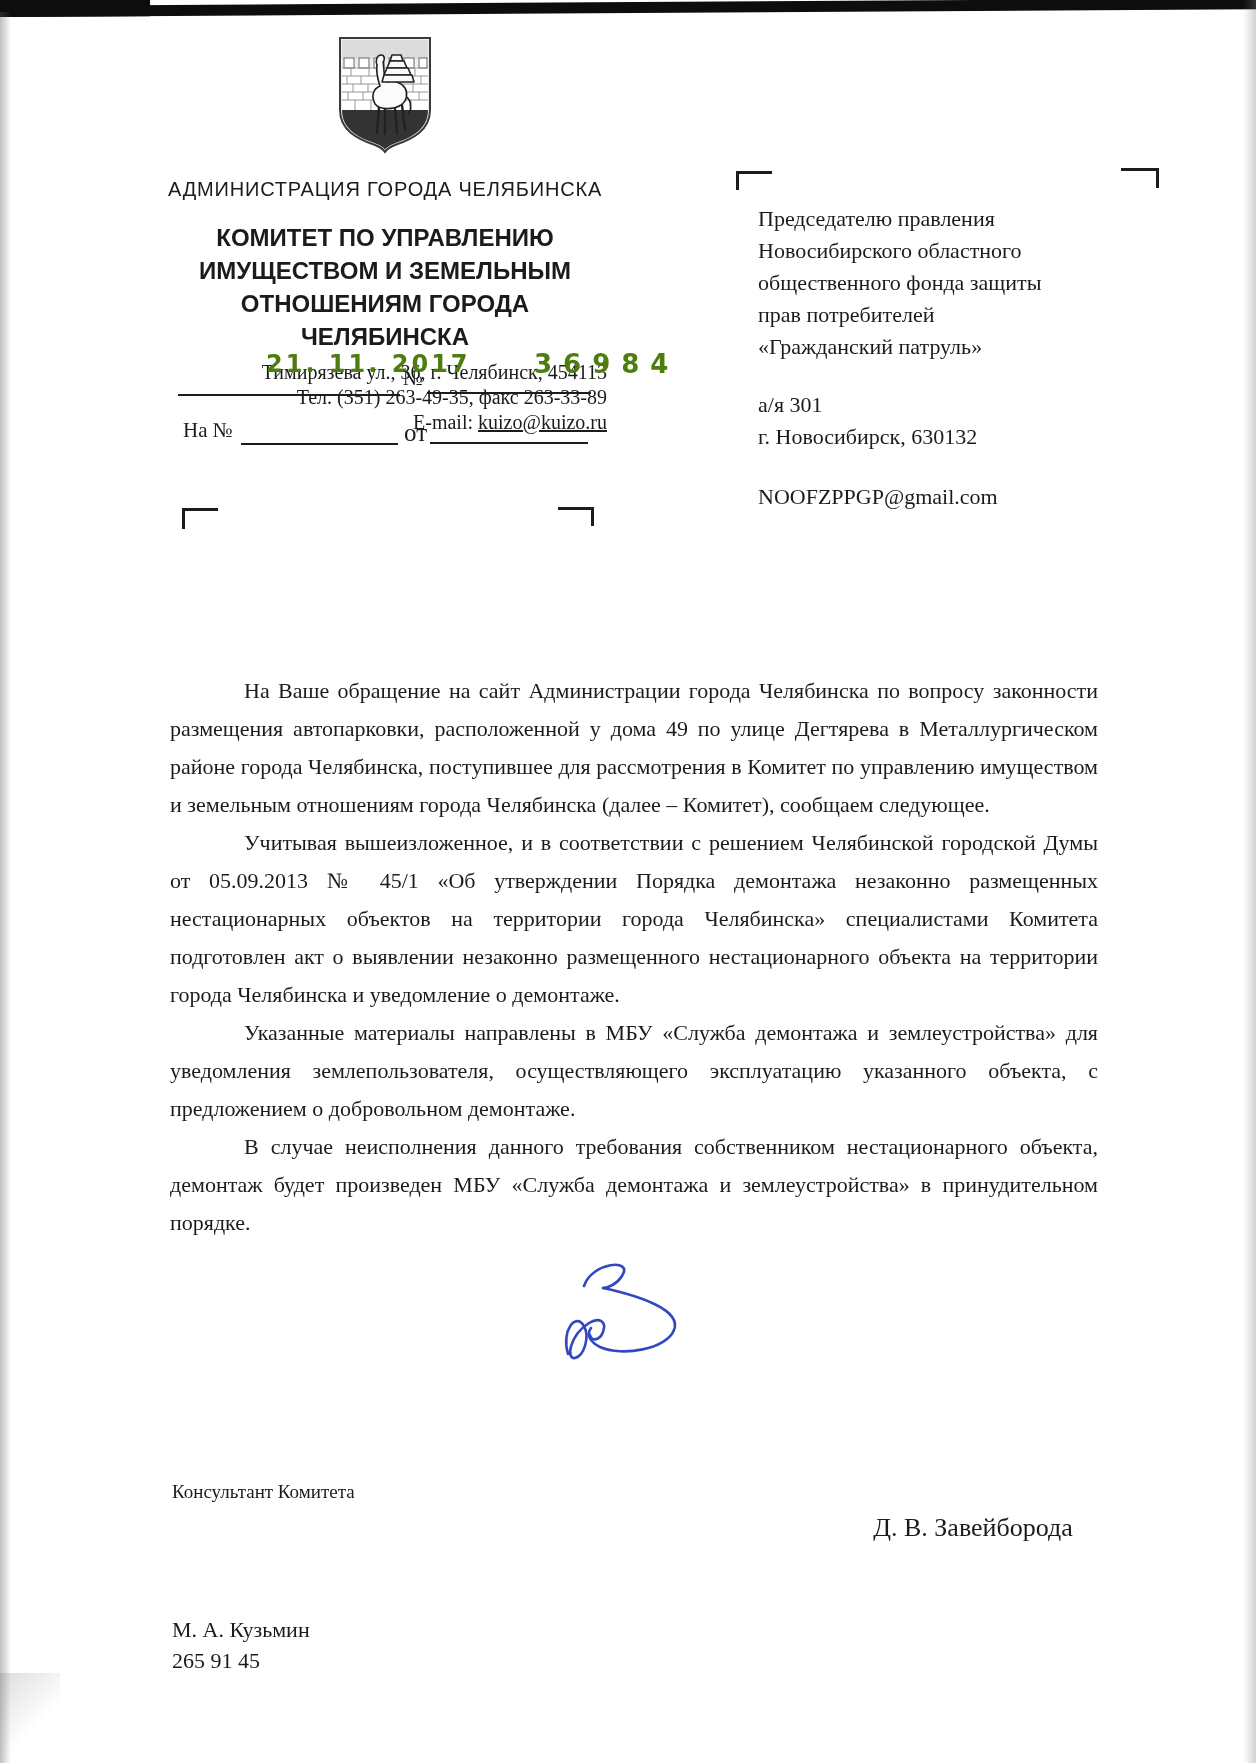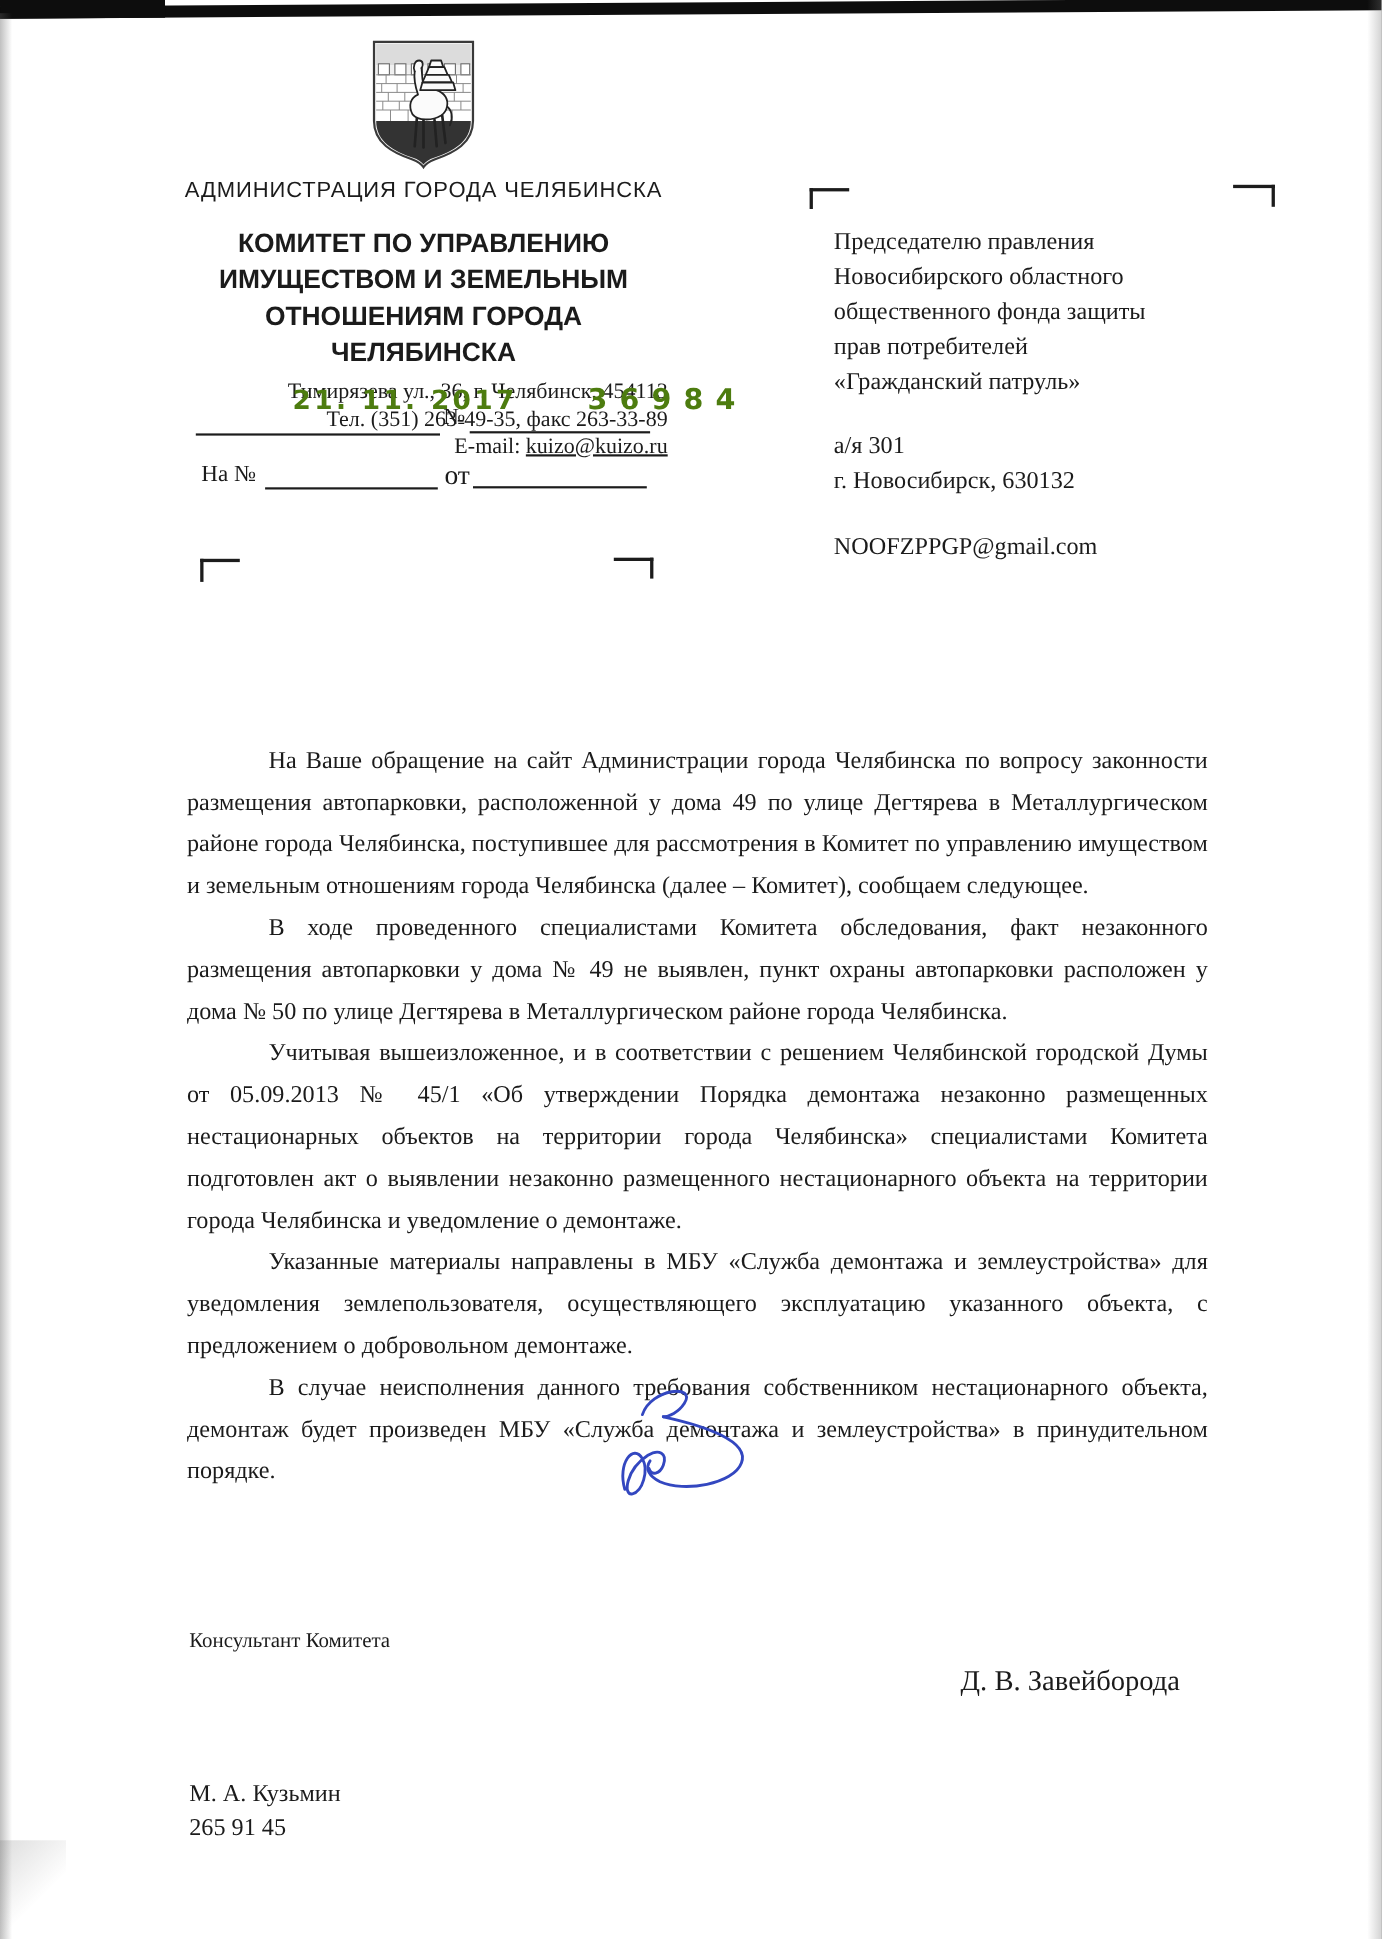--- a/index.html
+++ b/index.html
@@ -15,21 +15,21 @@
   
   .artifact-top{position:absolute;left:-8px;top:6px;width:1280px;height:11px;background:#0d0d0d;transform:rotate(-0.35deg);transform-origin:left center;}
   .artifact-top-left{position:absolute;left:0;top:0;width:150px;height:17px;background:#0d0d0d;transform:rotate(-0.3deg);transform-origin:left top;}
   .artifact-left{position:absolute;left:0;top:12px;width:11px;height:1751px;background:linear-gradient(to right, rgba(90,90,90,.38), rgba(255,255,255,0));}
   .artifact-right{position:absolute;right:0;top:0;width:13px;height:100%;background:linear-gradient(to left, rgba(120,120,120,.33), rgba(255,255,255,0));}
   .artifact-bottom-left{position:absolute;left:0;bottom:0;width:60px;height:90px;background:linear-gradient(135deg, rgba(120,120,120,.25), rgba(255,255,255,0) 60%);}
 
   
   .letterhead{position:absolute;left:163px;top:34px;width:444px;text-align:center;}
   .arms{width:100px;height:120px;margin:0 auto;display:block;}
-  .org-admin{margin-top:8px;font-family:"Liberation Sans",sans-serif;font-size:20px;letter-spacing:.8px;white-space:nowrap;}
+  .org-admin{margin-top:24px;font-family:"Liberation Sans",sans-serif;font-size:20px;letter-spacing:.8px;white-space:nowrap;}
   .org-committee{margin-top:20px;font-family:Liberation Sans, sans-serif;font-weight:bold;font-size:24px;line-height:33px;}
   .contact{font-size:20px;line-height:25px;text-align:right;}
   .contact-first{margin-top:7px;}
   .email-link{text-decoration:underline;}
 
   
   .stamp{position:absolute;font-family:"DejaVu Sans",sans-serif;font-weight:bold;color:#4d7c0f;white-space:nowrap;}
   .stamp-date{left:266px;top:350px;font-size:24px;letter-spacing:3px;}
   .stamp-number{left:486px;top:349px;font-size:26px;letter-spacing:11px;margin-left:48px;}
 
@@ -174,21 +174,20 @@
     <div>«Гражданский патруль»</div>
     <div class="gap1"></div>
     <div>а/я 301</div>
     <div>г. Новосибирск, 630132</div>
     <div class="gap2"></div>
     <div>NOOFZPPGP@gmail.com</div>
   </div>
 
   <div class="body-text">
     <p>На Ваше обращение на сайт Администрации города Челябинска по вопросу законности размещения автопарковки, расположенной у дома 49 по улице Дегтярева в Металлургическом районе города Челябинска, поступившее для рассмотрения в Комитет по управлению имуществом и земельным отношениям города Челябинска (далее – Комитет), сообщаем следующее.</p>
-    <p>В ходе проведенного специалистами Комитета обследования, факт незаконного размещения автопарковки у дома № 49 не выявлен, пункт охраны автопарковки расположен у дома № 50 по улице Дегтярева в Металлургическом районе города Челябинска.</p>
     <p>Учитывая вышеизложенное, и в соответствии с решением Челябинской городской Думы от 05.09.2013 № 45/1 «Об утверждении Порядка демонтажа незаконно размещенных нестационарных объектов на территории города Челябинска» специалистами Комитета подготовлен акт о выявлении незаконно размещенного нестационарного объекта на территории города Челябинска и уведомление о демонтаже.</p>
     <p>Указанные материалы направлены в МБУ «Служба демонтажа и землеустройства» для уведомления землепользователя, осуществляющего эксплуатацию указанного объекта, с предложением о добровольном демонтаже.</p>
     <p>В случае неисполнения данного требования собственником нестационарного объекта, демонтаж будет произведен МБУ «Служба демонтажа и землеустройства» в принудительном порядке.</p>
   </div>
 
   <div class="sig-title">Консультант Комитета</div>
   <svg class="sig-scribble" viewBox="0 0 160 118">
     <g fill="none" stroke="#3347c0" stroke-width="2.6" stroke-linecap="round">
       <path d="M36,30 C44,6 86,2 74,20 C69,28 60,32 55,32"></path>
       <path d="M55,32 C92,40 134,54 126,74 C119,93 74,101 52,91 C42,86 38,79 43,72"></path>

